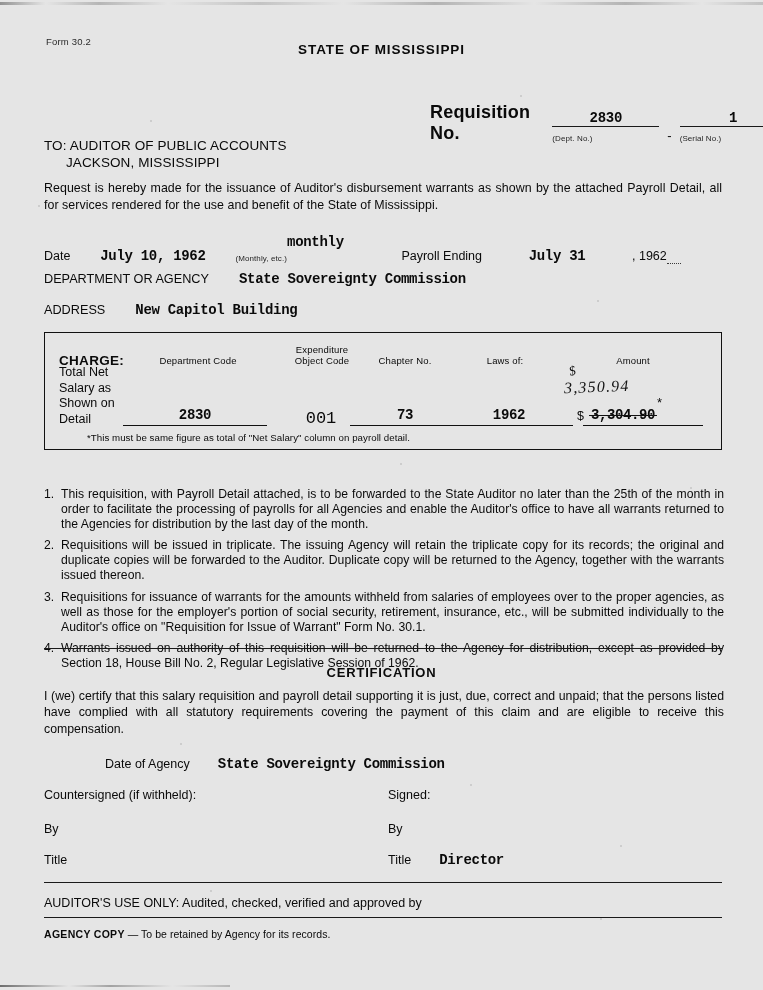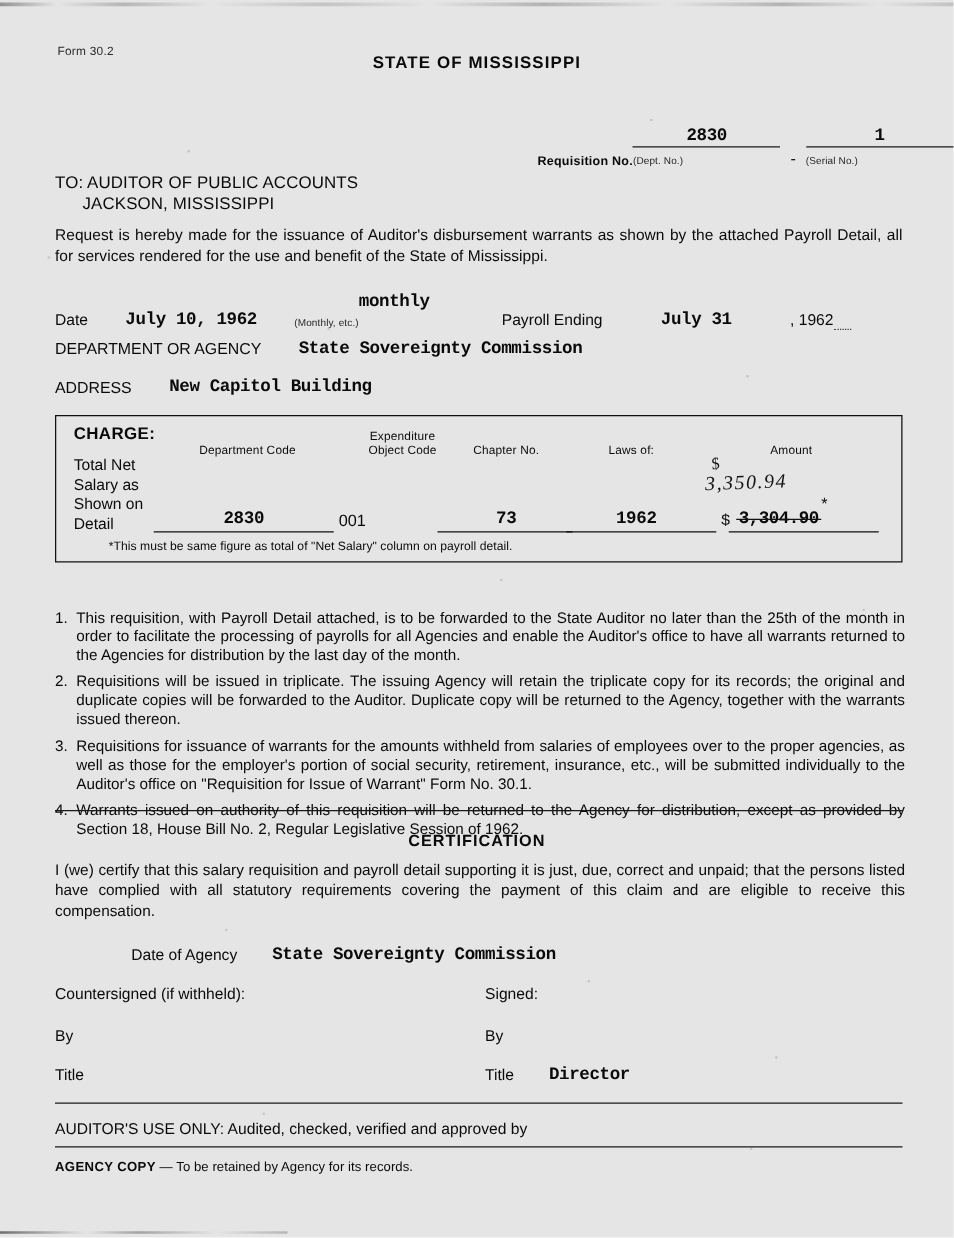--- a/index.html
+++ b/index.html
@@ -76,21 +76,21 @@
   }
 
   
   .req-row {
     position: absolute;
     left: 430px; top: 102px;
     display: flex;
     align-items: flex-end;
   }
   .req-label {
-    font-size: 10px;
+    font-size: 18px;
     font-weight: bold;
     letter-spacing: .2px;
     padding-bottom: 1px;
   }
   .fieldwrap { display: inline-block; position: relative; }
   .fieldwrap .rule {
     border-bottom: 1.3px solid #1a1a1a;
     display: block;
   }
   .fieldwrap .hw {
@@ -170,21 +170,21 @@
   .charge-box {
     position: absolute;
     left: 44px; top: 332px;
     width: 678px;
     height: 118px;
     border: 1.5px solid #111;
     box-sizing: border-box;
   }
   .charge-title {
     position: absolute;
-    left: 14px; top: 6px;
+    left: 14px; top: 20px;
     font-size: 13.5px;
     font-weight: bold;
     letter-spacing: .3px;
   }
   .col-head {
     position: absolute;
     font-size: 9.5px;
     text-align: center;
     line-height: 11px;
     letter-spacing: .15px;
@@ -202,23 +202,23 @@
     font-size: 14px;
     text-align: center;
     letter-spacing: -.3px;
   }
   .charge-rule {
     position: absolute;
     border-bottom: 1.4px solid #111;
   }
   .plain-cell {
     position: absolute;
-    font-family: Liberation Sans, sans-serif;
-    font-size: 13px;
-    text-align: left;
+    font-family: Liberation Mono, monospace;
+    font-size: 17px;
+    text-align: center;
   }
   .dollar-sign {
     position: absolute;
     font-size: 12.5px;
   }
   .struck {
     position: absolute;
     font-family: "Liberation Mono", monospace;
     font-weight: bold;
     font-size: 14px;

